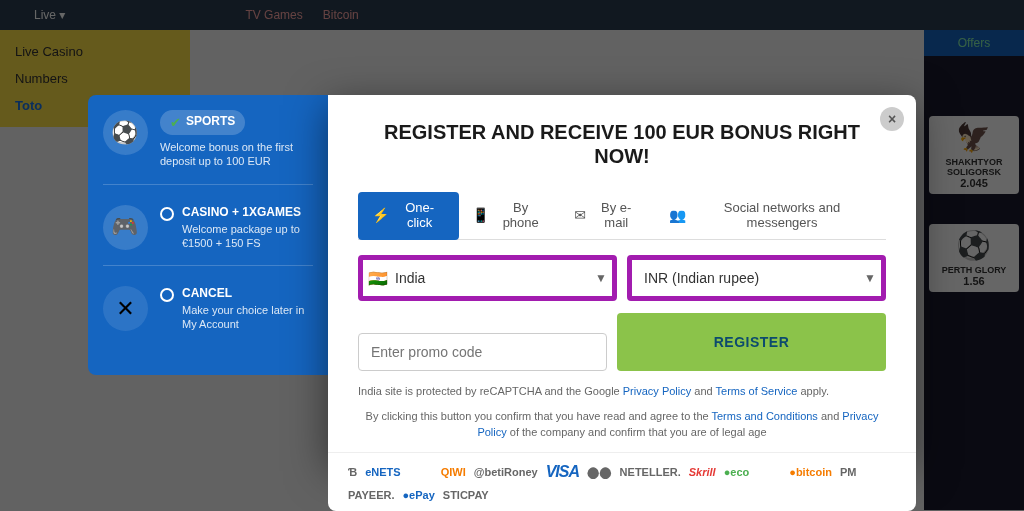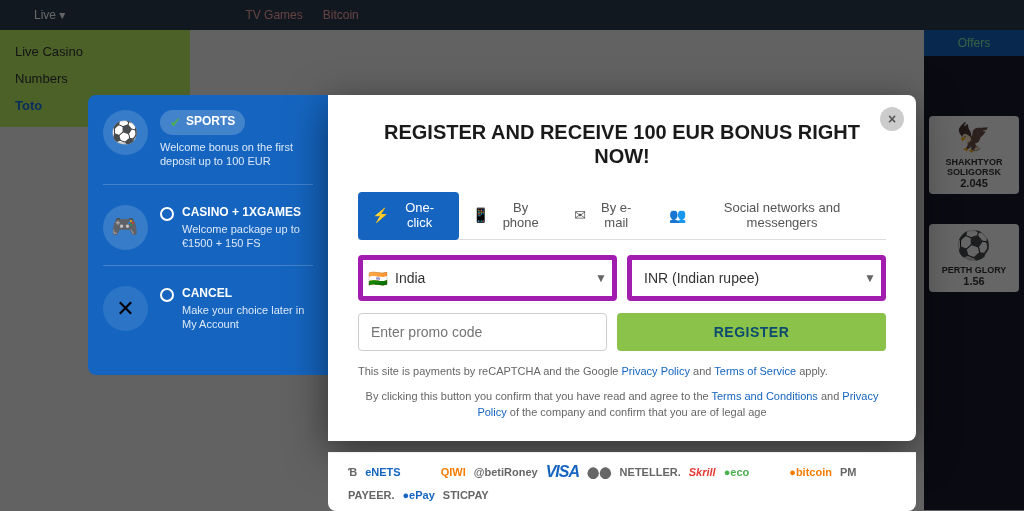--- a/index.html
+++ b/index.html
@@ -29,21 +29,21 @@
       cursor: pointer;
     }
     .top-nav-item.active { color: white; }
 
     
     .left-nav {
       position: absolute;
       top: 30px;
       left: 0;
       width: 190px;
-      background: #bef264;
+      background: #fde047;
       padding: 8px 0;
     }
     .left-nav-item {
       padding: 6px 15px;
       font-size: 13px;
       color: #333;
       cursor: pointer;
       display: block;
     }
     .left-nav-item.active { color: #1a73e8; font-weight: bold; }
@@ -251,20 +251,21 @@
       font-size: 12px;
       pointer-events: none;
     }
     .promo-input {
       flex: 1;
       padding: 10px 12px;
       border: 1px solid #ccc;
       border-radius: 4px;
       font-size: 14px;
       color: #999;
+      margin-top: 20px;
     }
     .register-btn {
       flex: 1;
       padding: 10px 23px;
       background: #8bc34a;
       color: #0c4a6e;
       border: none;
       border-radius: 4px;
       font-size: 14px;
       font-weight: bold;
@@ -475,21 +476,21 @@
         <span class="chevron-down">▼</span>
       </div>
     </div>
 
     <div class="form-row">
       <input class="promo-input" type="text" placeholder="Enter promo code" style="">
       <button class="register-btn">REGISTER</button>
     </div>
 
     <div class="captcha-text">
-      <span>This site is payments by reCAPTCHA and the Google </span><a href="#">Privacy Policy</a><span> and </span><a href="#">Terms of Service</a><span> apply.</span>
+      <span>India site is protected by reCAPTCHA and the Google </span><a href="#">Privacy Policy</a><span> and </span><a href="#">Terms of Service</a><span> apply.</span>
     </div>
 
     <div class="terms-text">
       <span>By clicking this button you confirm that you have read and agree to the </span><a href="#">Terms and Conditions</a><span> and </span><a href="#">Privacy Policy</a><span> of the company and confirm that you are of legal age</span>
     </div>
   </div>
 
   <div class="payment-strip">
     <span class="payment-logo gray">Ɓ</span>
     <span class="payment-logo blue">eNETS</span>

